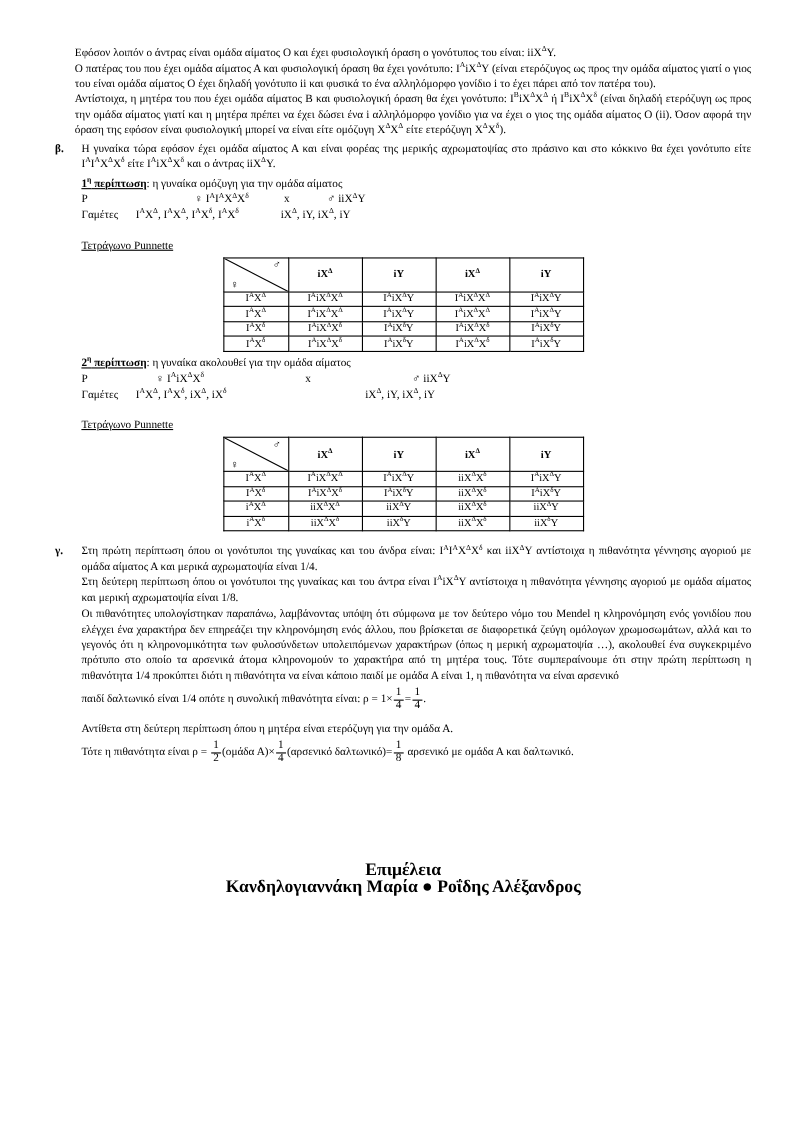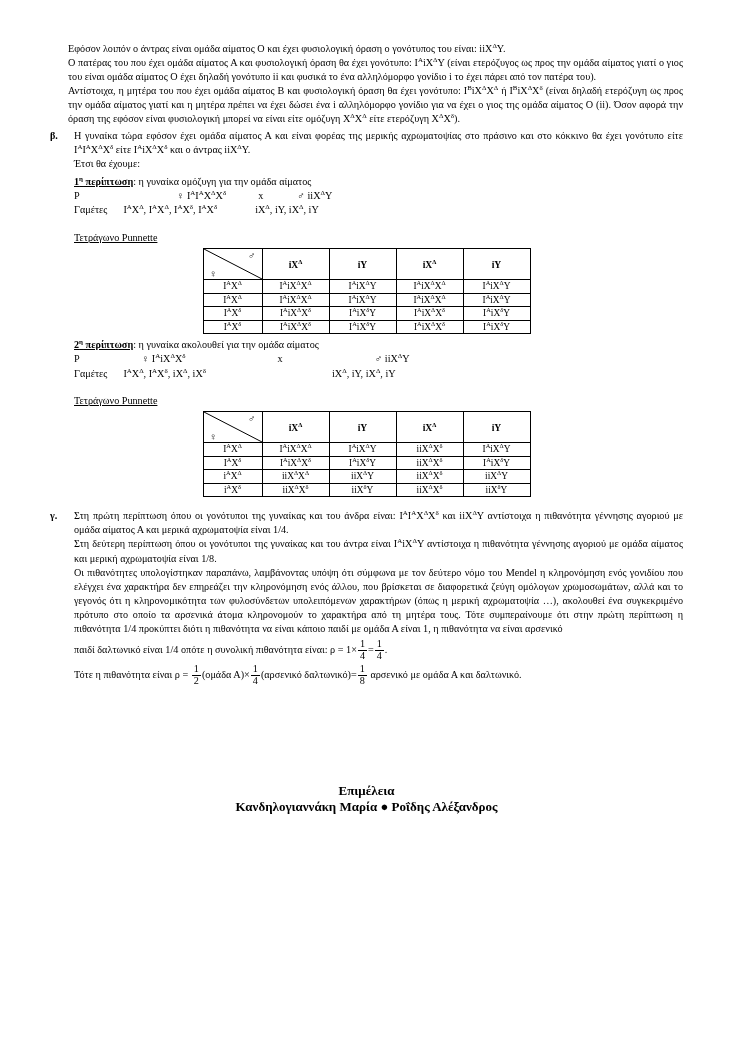--- a/index.html
+++ b/index.html
@@ -165,21 +165,21 @@
     line-height: 20px;
     margin-top: 3px;
   }
   .footer {
     position: absolute;
     left: 0;
     top: 783px;
     width: 733px;
     text-align: center;
     font-weight: bold;
-    font-size: 13px;
+    font-size: 16px;
     line-height: 15.5px;
   }
   .spacer10 { height: 10px; }
 </style>
 </head>
 <body>
 
 <div class="page">
 
   <div class="content">
@@ -190,21 +190,20 @@
       <p class="para"><span>Ο πατέρας του που έχει ομάδα αίματος Α και φυσιολογική όραση θα έχει γονότυπο: Ι</span><span class="sup">Α</span><span>iX</span><span class="sup">Δ</span><span>Υ (είναι ετερόζυγος ως προς την ομάδα αίματος γιατί ο γιος του είναι ομάδα αίματος Ο έχει δηλαδή γονότυπο  ii  και φυσικά το ένα αλληλόμορφο γονίδιο i το έχει πάρει από τον πατέρα του).</span></p>
 
       <p class="para"><span>Αντίστοιχα, η μητέρα του που έχει ομάδα αίματος Β και φυσιολογική όραση θα έχει γονότυπο: Ι</span><span class="sup">Β</span><span>iX</span><span class="sup">Δ</span><span>Χ</span><span class="sup">Δ</span><span>  ή  Ι</span><span class="sup">Β</span><span>iX</span><span class="sup">Δ</span><span>Χ</span><span class="sup">δ</span><span> (είναι δηλαδή ετερόζυγη ως προς την ομάδα αίματος γιατί και η μητέρα πρέπει να έχει δώσει ένα i αλληλόμορφο  γονίδιο για να έχει ο γιος της ομάδα αίματος Ο (ii). Όσον αφορά την όραση της εφόσον είναι φυσιολογική μπορεί να είναι είτε ομόζυγη Χ</span><span class="sup">Δ</span><span>Χ</span><span class="sup">Δ</span><span>  είτε ετερόζυγη  Χ</span><span class="sup">Δ</span><span>Χ</span><span class="sup">δ</span><span>).</span></p>
     </div>
 
     <div class="listitem">
       <div class="marker">β.</div>
       <div class="listbody">
         <p class="para"><span>Η γυναίκα τώρα εφόσον έχει ομάδα αίματος Α και είναι φορέας της μερικής αχρωματοψίας στο πράσινο και στο κόκκινο θα έχει γονότυπο είτε Ι</span><span class="sup">Α</span><span>Ι</span><span class="sup">Α</span><span>Χ</span><span class="sup">Δ</span><span>Χ</span><span class="sup">δ</span><span> είτε Ι</span><span class="sup">Α</span><span>iX</span><span class="sup">Δ</span><span>Χ</span><span class="sup">δ</span><span> και ο άντρας iiX</span><span class="sup">Δ</span><span>Υ.</span></p>
 
-        <p class="para">Έτσι θα έχουμε:</p>
 
         <div class="caseheader"><span class="ul"><span>1</span><span class="sup">η</span><span> περίπτωση</span></span><span class="normal">: η γυναίκα ομόζυγη για την ομάδα αίματος</span></div>
 
         <div class="crossline"><span>P</span>		<span style="display:inline-block;width:62px;"></span><span>♀</span> <span>Ι</span><span class="sup">Α</span><span>Ι</span><span class="sup">Α</span><span>Χ</span><span class="sup">Δ</span><span>Χ</span><span class="sup">δ</span><span style="display:inline-block;width:32px;"></span><span>x</span><span style="display:inline-block;width:34px;"></span><span>♂</span> <span>iiX</span><span class="sup">Δ</span><span>Υ</span></div>
 
         <div class="crossline"><span>Γαμέτες</span><span style="display:inline-block;width:16px;"></span><span>Ι<span class="sup">Α</span>Χ<span class="sup">Δ</span>, Ι<span class="sup">Α</span>Χ<span class="sup">Δ</span>, Ι<span class="sup">Α</span>Χ<span class="sup">δ</span>, Ι<span class="sup">Α</span>Χ<span class="sup">δ</span></span><span style="display:inline-block;width:38px;"></span><span>iX<span class="sup">Δ</span>, iΥ, iX<span class="sup">Δ</span>, iΥ</span></div>
 
         <div class="punnett-label">Τετράγωνο Punnette</div>
       </div>
     </div>
@@ -327,20 +326,21 @@
       <div class="marker">γ.</div>
       <div class="listbody gamma-body">
         <p class="para">Στη πρώτη περίπτωση όπου οι γονότυποι της γυναίκας και του άνδρα είναι: Ι<span class="sup">Α</span>Ι<span class="sup">Α</span>Χ<span class="sup">Δ</span>Χ<span class="sup">δ</span> και iiX<span class="sup">Δ</span>Υ αντίστοιχα η πιθανότητα γέννησης αγοριού με ομάδα αίματος Α και μερικά  αχρωματοψία είναι 1/4.</p>
 
         <p class="para">Στη δεύτερη περίπτωση όπου οι γονότυποι της γυναίκας και του άντρα είναι Ι<span class="sup">Α</span>iX<span class="sup">Δ</span>Υ  αντίστοιχα η πιθανότητα γέννησης αγοριού με ομάδα αίματος και μερική αχρωματοψία είναι 1/8.</p>
 
         <p class="para">Οι πιθανότητες υπολογίστηκαν παραπάνω, λαμβάνοντας υπόψη ότι σύμφωνα με τον δεύτερο νόμο του Mendel η κληρονόμηση ενός γονιδίου που ελέγχει ένα χαρακτήρα δεν επηρεάζει την κληρονόμηση ενός άλλου, που βρίσκεται σε διαφορετικά ζεύγη ομόλογων χρωμοσωμάτων, αλλά και το γεγονός ότι η κληρονομικότητα των φυλοσύνδετων υπολειπόμενων χαρακτήρων (όπως η μερική αχρωματοψία …), ακολουθεί ένα συγκεκριμένο πρότυπο στο οποίο τα αρσενικά άτομα κληρονομούν το χαρακτήρα από τη μητέρα τους. Τότε συμπεραίνουμε ότι στην πρώτη περίπτωση η πιθανότητα 1/4 προκύπτει διότι η πιθανότητα να είναι κάποιο παιδί με ομάδα Α είναι 1, η πιθανότητα να είναι αρσενικό</p>
 
         <div class="mathline"><span>παιδί δαλτωνικό είναι 1/4 οπότε η συνολική πιθανότητα είναι:</span> <span>ρ = 1×</span><span class="frac"><span class="num">1</span><span class="den">4</span></span><span>=</span><span class="frac"><span class="num">1</span><span class="den">4</span></span><span>.</span></div>
 
+        <p class="para" style="margin-top:9px;">Αντίθετα στη δεύτερη περίπτωση όπου η μητέρα είναι ετερόζυγη για την ομάδα Α.</p>
 
         <div class="mathline"><span>Τότε η πιθανότητα είναι</span> <span>ρ =</span> <span class="frac"><span class="num">1</span><span class="den">2</span></span><span>(ομάδα Α)×</span><span class="frac"><span class="num">1</span><span class="den">4</span></span><span>(αρσενικό δαλτωνικό)=</span><span class="frac"><span class="num">1</span><span class="den">8</span></span> <span>αρσενικό με ομάδα Α και δαλτωνικό.</span></div>
       </div>
     </div>
 
   </div>
 
   <div class="footer">
     <div>Επιμέλεια</div>
     <div>Κανδηλογιαννάκη Μαρία ● Ροΐδης Αλέξανδρος</div>

